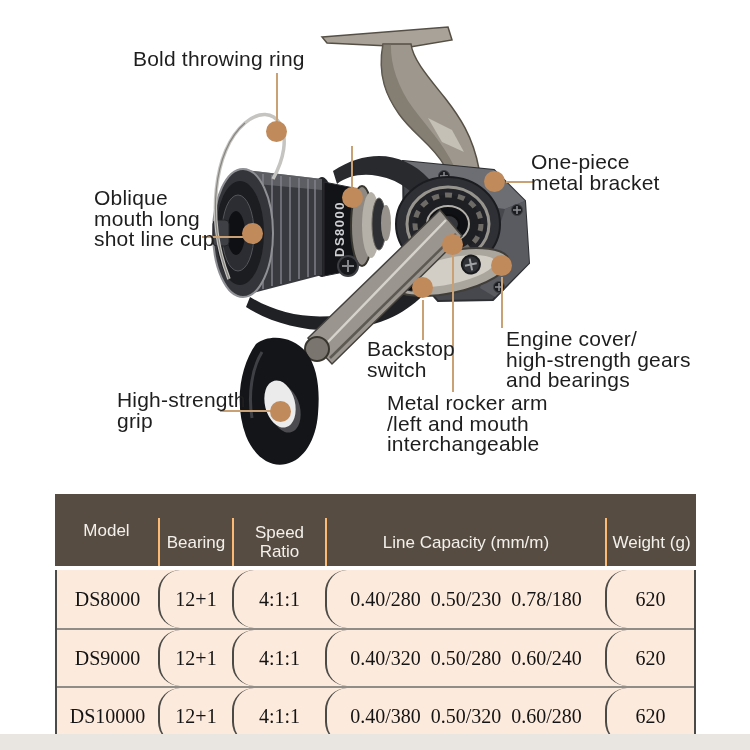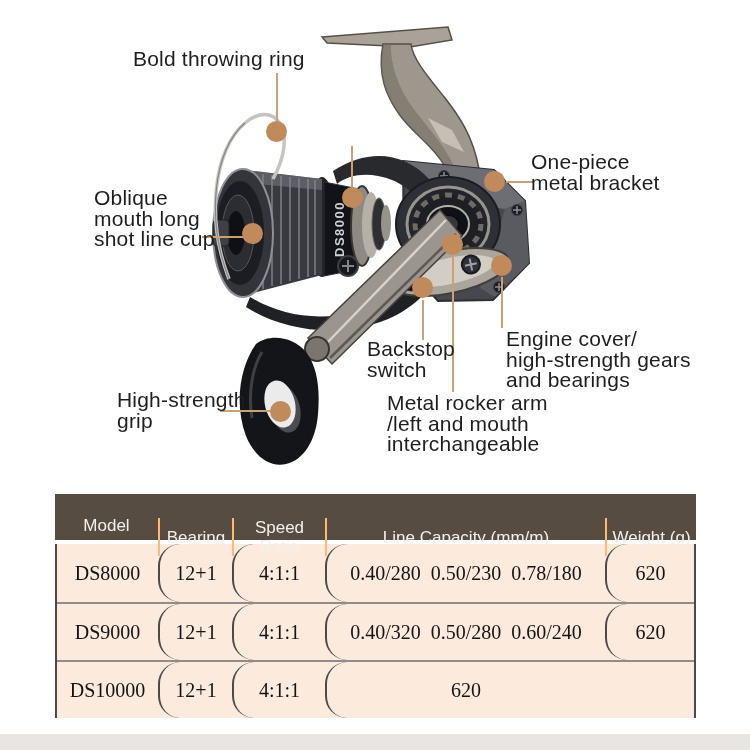--- a/index.html
+++ b/index.html
@@ -38,21 +38,21 @@
   .d2 { left:342px; top:187px; }
   .d3 { left:484px; top:171px; }
   .d4 { left:242px; top:223px; }
   .d5 { left:412px; top:277px; }
   .d6 { left:491px; top:255px; }
   .d7 { left:270px; top:401px; }
   .d8 { left:442px; top:234px; }
 
   
   .spec-table { position:absolute; left:55px; top:494px; width:641px; }
-  .thead { display:grid; grid-template-columns:103px 74px 93px 280px 91px; height:46px;
+  .thead { display:grid; grid-template-columns:103px 74px 93px 280px 91px; height:72px;
            background:#564c41; }
   .th { display:flex; align-items:center; justify-content:center; text-align:center;
         color:#f3f0ec; font-size:17px; line-height:19px; white-space:pre-line; }
   .th + .th { border-left:2px solid #fdba74;margin-top:24px; }
   .tgap { height:4px; background:#ffffff; }
   .tbody { border-left:2px solid #4b4a46; border-right:2px solid #4b4a46; }
   .tr { display:grid; grid-template-columns:101px 74px 93px 280px 89px; height:58px;
         background:#fceadd; }
   .tr + .tr { border-top:2px solid #908d88; }
   .td { display:flex; align-items:center; justify-content:center;
@@ -212,19 +212,20 @@
         <div class="td">DS9000</div>
         <div class="td">12+1</div>
         <div class="td">4:1:1</div>
         <div class="td">0.40/320  0.50/280  0.60/240</div>
         <div class="td">620</div>
       </div>
       <div class="tr">
         <div class="td">DS10000</div>
         <div class="td">12+1</div>
         <div class="td">4:1:1</div>
+        <div class="td">0.40/380  0.50/320  0.60/280</div>
         <div class="td">620</div>
       </div>
     </div>
   </div>
 
   <div class="bottom-strip"></div>
 </div>
 
 </body></html>

